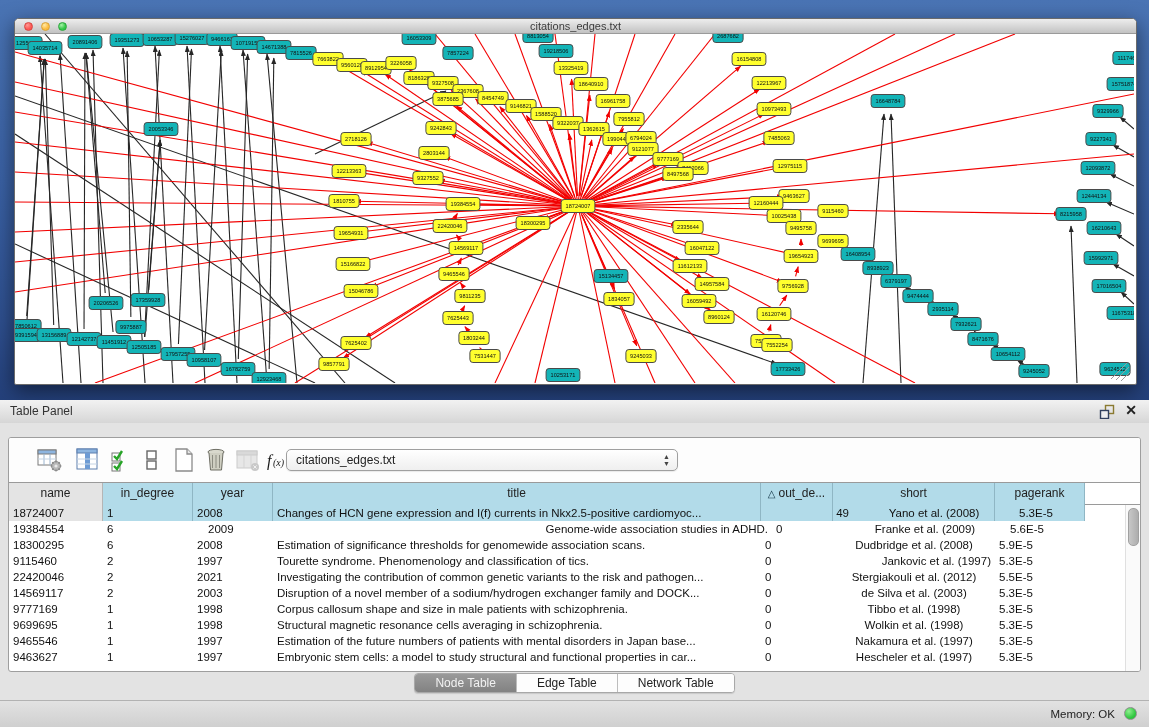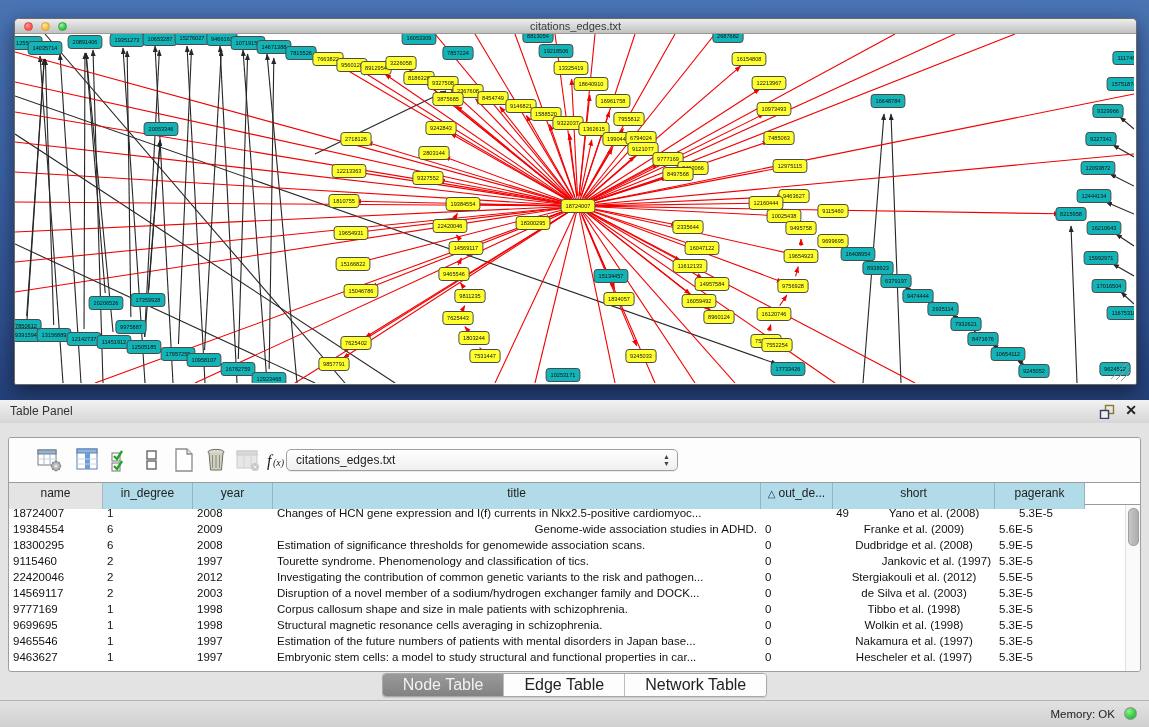--- a/index.html
+++ b/index.html
@@ -37,36 +37,36 @@
   #toolbar{position:relative;height:44px;background:#fdfdfd;}
   .tb-icon{position:absolute;top:9px;width:26px;height:26px;cursor:pointer;}
   #combo{position:absolute;left:277px;top:11px;width:392px;height:22px;box-sizing:border-box;
      border:1px solid #9f9f9f;border-radius:5px;background:linear-gradient(180deg,#ffffff,#efefef);
      font-size:12px;color:#222;line-height:20px;padding-left:9px;cursor:pointer;
      box-shadow:0 1px 1px rgba(0,0,0,.08);}
   #combo .arrows{position:absolute;right:7px;top:3px;font-size:7px;line-height:7px;color:#444;text-align:center;}
   
   #grid{position:relative;border-top:1px solid #9a9a9a;height:188px;}
   #thead-row{display:flex;height:21px;border-bottom:1px solid #9a9a9a;background:#fff;}
-  .hcell{box-sizing:border-box;height:26px;line-height:20px;text-align:center;font-size:12px;color:#222;
+  .hcell{box-sizing:border-box;height:38px;line-height:20px;text-align:center;font-size:12px;color:#222;
      background:#b2dbe9;border-right:1px solid #8fb6c4;overflow:hidden;white-space:nowrap;flex:0 0 auto;}
   .hcell.gray{background:#e4e4e4;border-right:1px solid #b5b5b5;}
   .hcell .sort{font-size:10px;margin-right:3px;color:#134;}
   #table-rows{position:relative;}
   .trow{display:flex;height:16px;line-height:16px;font-size:11.5px;color:#111;white-space:nowrap;}
   .tcell{box-sizing:border-box;padding:0 4px;overflow:hidden;flex:0 0 auto;}
   #vscroll{position:absolute;right:0;top:22px;bottom:0;width:14px;background:#fafafa;
      border-left:1px solid #e0e0e0;}
   #vthumb{position:absolute;left:2px;top:3px;width:9px;height:36px;border-radius:5px;
      background:linear-gradient(90deg,#c7c7c7,#adadad);border:1px solid #a0a0a0;}
   
   #tabbar{position:absolute;left:0;top:250px;width:1149px;height:22px;text-align:center;}
   .seg-group{display:inline-flex;border:1px solid #a8a8a8;border-radius:4px;overflow:hidden;
      background:#fdfdfd;box-shadow:0 1px 1px rgba(0,0,0,.12);}
-  .seg{padding:2px 20px;font-size:16px;color:#222;border-right:1px solid #bdbdbd;cursor:pointer;background:#fdfdfd;}
+  .seg{padding:2px 20px;font-size:12px;color:#222;border-right:1px solid #bdbdbd;cursor:pointer;background:#fdfdfd;}
   .seg:last-child{border-right:none;}
   .seg.active{background:linear-gradient(180deg,#9a9a9a,#828282);color:#f2f2f2;}
   
   #statusbar{position:absolute;left:0;top:700px;width:1149px;height:27px;
      background:linear-gradient(180deg,#e2e2e2,#cfcfcf);border-top:1px solid #b2b2b2;}
   #statusbar .mem{position:absolute;right:34px;top:7px;font-size:11.5px;color:#222;}
   #mem-dot{position:absolute;right:12px;top:6px;width:13px;height:13px;border-radius:50%;
      background:radial-gradient(circle at 35% 30%,#8ef08e,#2fc63f 65%);border:1px solid #8d8d8d;box-sizing:border-box;}
 </style>
 </head>
@@ -573,21 +573,21 @@
               <div class="tcell" style="width: 90px; text-align: left;">1</div>
               <div class="tcell" style="width: 80px; text-align: left;">2008</div>
               <div class="tcell" style="width: 488px; text-align: left;">Changes of HCN gene expression and I(f) currents in Nkx2.5-positive cardiomyoc...</div>
               <div class="tcell" style="width: 72px; text-align: right; margin-left: 20px;">49</div>
               <div class="tcell" style="width: 162px; text-align: center;">Yano et al. (2008)</div>
               <div class="tcell" style="width: 90px; text-align: left;">5.3E-5</div>
             </div>
             <div class="trow">
               <div class="tcell" style="width: 94px; text-align: left;">19384554</div>
               <div class="tcell" style="width: 90px; text-align: left;">6</div>
-              <div class="tcell" style="width: 80px; text-align: left;">2009</div>
+              <div class="tcell" style="width: 80px; text-align: left; margin-left: 11px;">2009</div>
               <div class="tcell" style="width: 488px; text-align: right;">Genome-wide association studies in ADHD.</div>
               <div class="tcell" style="width: 72px; text-align: left;">0</div>
               <div class="tcell" style="width: 162px; text-align: center;">Franke et al. (2009)</div>
               <div class="tcell" style="width: 90px; text-align: left;">5.6E-5</div>
             </div>
             <div class="trow">
               <div class="tcell" style="width: 94px; text-align: left;">18300295</div>
               <div class="tcell" style="width: 90px; text-align: left;">6</div>
               <div class="tcell" style="width: 80px; text-align: left;">2008</div>
               <div class="tcell" style="width: 488px; text-align: left;">Estimation of significance thresholds for genomewide association scans.</div>
@@ -600,21 +600,21 @@
               <div class="tcell" style="width: 90px; text-align: left;">2</div>
               <div class="tcell" style="width: 80px; text-align: left;">1997</div>
               <div class="tcell" style="width: 488px; text-align: left;">Tourette syndrome. Phenomenology and classification of tics.</div>
               <div class="tcell" style="width: 72px; text-align: left;">0</div>
               <div class="tcell" style="width: 162px; text-align: right;">Jankovic et al. (1997)</div>
               <div class="tcell" style="width: 90px; text-align: left;">5.3E-5</div>
             </div>
             <div class="trow">
               <div class="tcell" style="width: 94px; text-align: left;">22420046</div>
               <div class="tcell" style="width: 90px; text-align: left;">2</div>
-              <div class="tcell" style="width: 80px; text-align: left;">2012</div>
+              <div class="tcell" style="width: 80px; text-align: left;">2021</div>
               <div class="tcell" style="width: 488px; text-align: left;">Investigating the contribution of common genetic variants to the risk and pathogen...</div>
               <div class="tcell" style="width: 72px; text-align: left;">0</div>
               <div class="tcell" style="width: 162px; text-align: center;">Stergiakouli et al. (2012)</div>
               <div class="tcell" style="width: 90px; text-align: left;">5.5E-5</div>
             </div>
             <div class="trow">
               <div class="tcell" style="width: 94px; text-align: left;">14569117</div>
               <div class="tcell" style="width: 90px; text-align: left;">2</div>
               <div class="tcell" style="width: 80px; text-align: left;">2003</div>
               <div class="tcell" style="width: 488px; text-align: left;">Disruption of a novel member of a sodium/hydrogen exchanger family and DOCK...</div>

